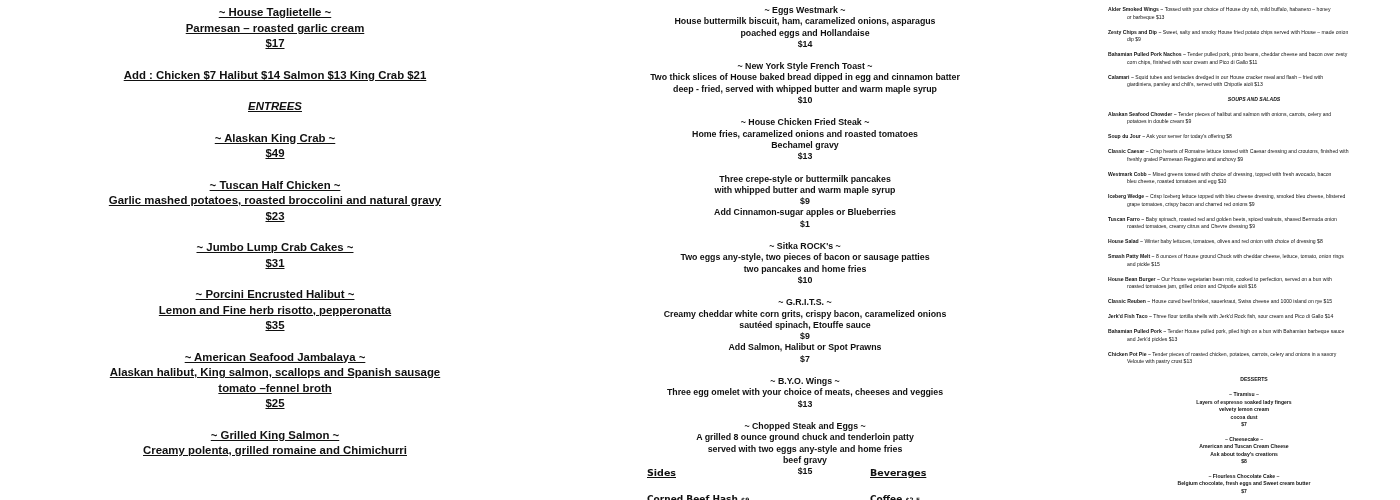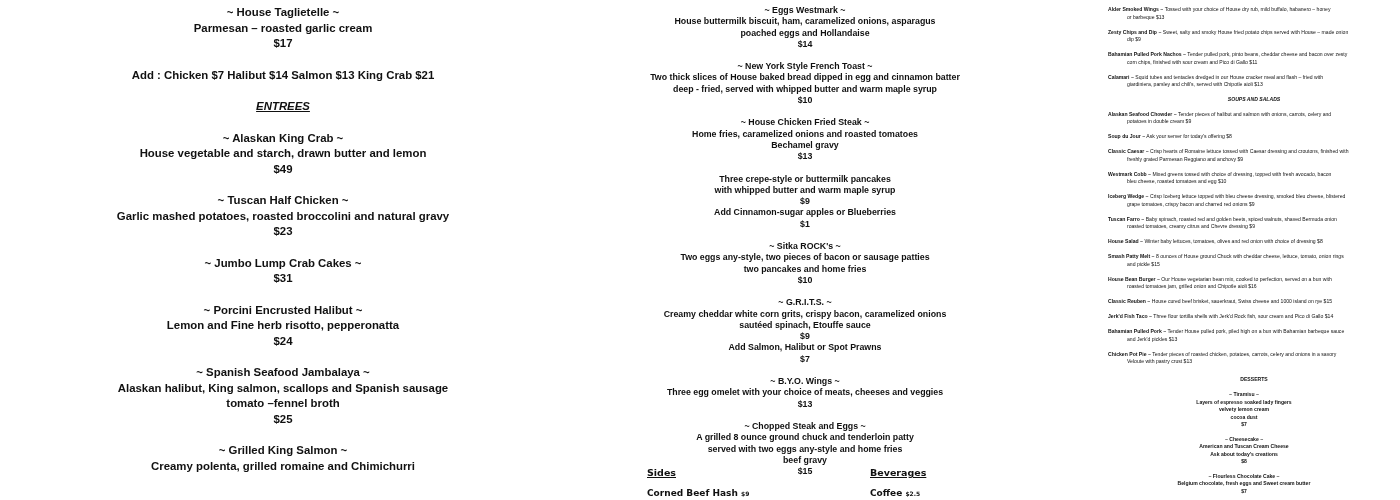--- a/index.html
+++ b/index.html
@@ -1,32 +1,32 @@
 <!DOCTYPE html>
 <html><head>
 <meta charset="utf-8">
 <style>
   html, body { margin:0; padding:0; background:#ffffff; }
   body { width:1400px; height:500px; position:relative; overflow:hidden; color:#111; font-family:"Liberation Sans", sans-serif; }
   .panel { position:absolute; top:0; background:#fff; }
   .center { text-align:center; }
   
-  #p1 { left:108px; width:350px; height:400px; }
+  #p1 { left:100px; width:350px; height:400px;text-decoration:underline; }
   #p1 .item { font-weight:bold; font-size:11.4px; line-height:15.5px; }
   #p1 .gap { height:16px; }
   #p1 .head { font-weight:bold; font-style:italic; text-decoration:underline; font-size:11.4px; line-height:15.5px; }
   
   #p2 { left:640px; width:330px; height:480px; }
   #p2 .item { font-weight:bold; font-size:8.8px; line-height:11.3px; }
   #p2 .gap { height:11px; }
   #p2 .sides { position:absolute; left:7px; top:468px; width:320px; font-family:"DejaVu Sans", sans-serif; font-weight:bold; font-size:9px; line-height:10.5px; }
   #p2 .sides .col { position:absolute; top:0; }
   #p2 .sides .col.right { left:223px; }
   #p2 .sides .col.left { left:0; }
-  #p2 .sides .title { text-decoration:underline; font-size:9.5px; margin-bottom:9px; }
+  #p2 .sides .title { text-decoration:underline; font-size:9.5px; margin-bottom:15px; }
   #p2 .sides .price { font-size:6px; font-weight:bold; }
   
   #p3 { left:1108px; width:292px; height:500px; font-size:5.1px; line-height:7.5px; }
   #p3 .entry { margin-bottom:7.5px; }
   #p3 .entry .n { font-weight:bold; }
   #p3 .entry .cont { padding-left:19px; }
   #p3 .sec { font-weight:bold; font-style:italic; text-align:center; margin-bottom:7px; }
   #p3 .dhead { font-weight:bold; text-align:center; margin:10px 0 8px 0; }
   #p3 .dessert { text-align:center; font-weight:bold; margin-bottom:7px; padding-right:20px; }
 </style>
@@ -41,43 +41,42 @@
     <div>$17</div>
   </div>
   <div class="gap"></div>
   <div class="item">Add : Chicken $7 Halibut $14 Salmon $13 King Crab $21</div>
   <div class="gap"></div>
   <div class="head">ENTREES</div>
   <div class="gap"></div>
 
   <div class="item">
     <div>~ Alaskan King Crab ~</div>
-    <div>House vegetable and starch, drawn butter and lemon</div>
     <div>$49</div>
   </div>
   <div class="gap"></div>
   <div class="item">
     <div>~ Tuscan Half Chicken ~</div>
     <div>Garlic mashed potatoes, roasted broccolini and natural gravy</div>
     <div>$23</div>
   </div>
   <div class="gap"></div>
   <div class="item">
     <div>~ Jumbo Lump Crab Cakes ~</div>
     <div>$31</div>
   </div>
   <div class="gap"></div>
   <div class="item">
     <div>~ Porcini Encrusted Halibut ~</div>
     <div>Lemon and Fine herb risotto, pepperonatta</div>
-    <div>$24</div>
-  </div>
-  <div class="gap"></div>
-  <div class="item">
-    <div>~ Spanish Seafood Jambalaya ~</div>
+    <div>$35</div>
+  </div>
+  <div class="gap"></div>
+  <div class="item">
+    <div>~ American Seafood Jambalaya ~</div>
     <div>Alaskan halibut, King salmon, scallops and Spanish sausage</div>
     <div>tomato –fennel broth</div>
     <div>$25</div>
   </div>
   <div class="gap"></div>
   <div class="item">
     <div>~ Grilled King Salmon ~</div>
     <div>Creamy polenta, grilled romaine and Chimichurri</div>
 
   </div>

